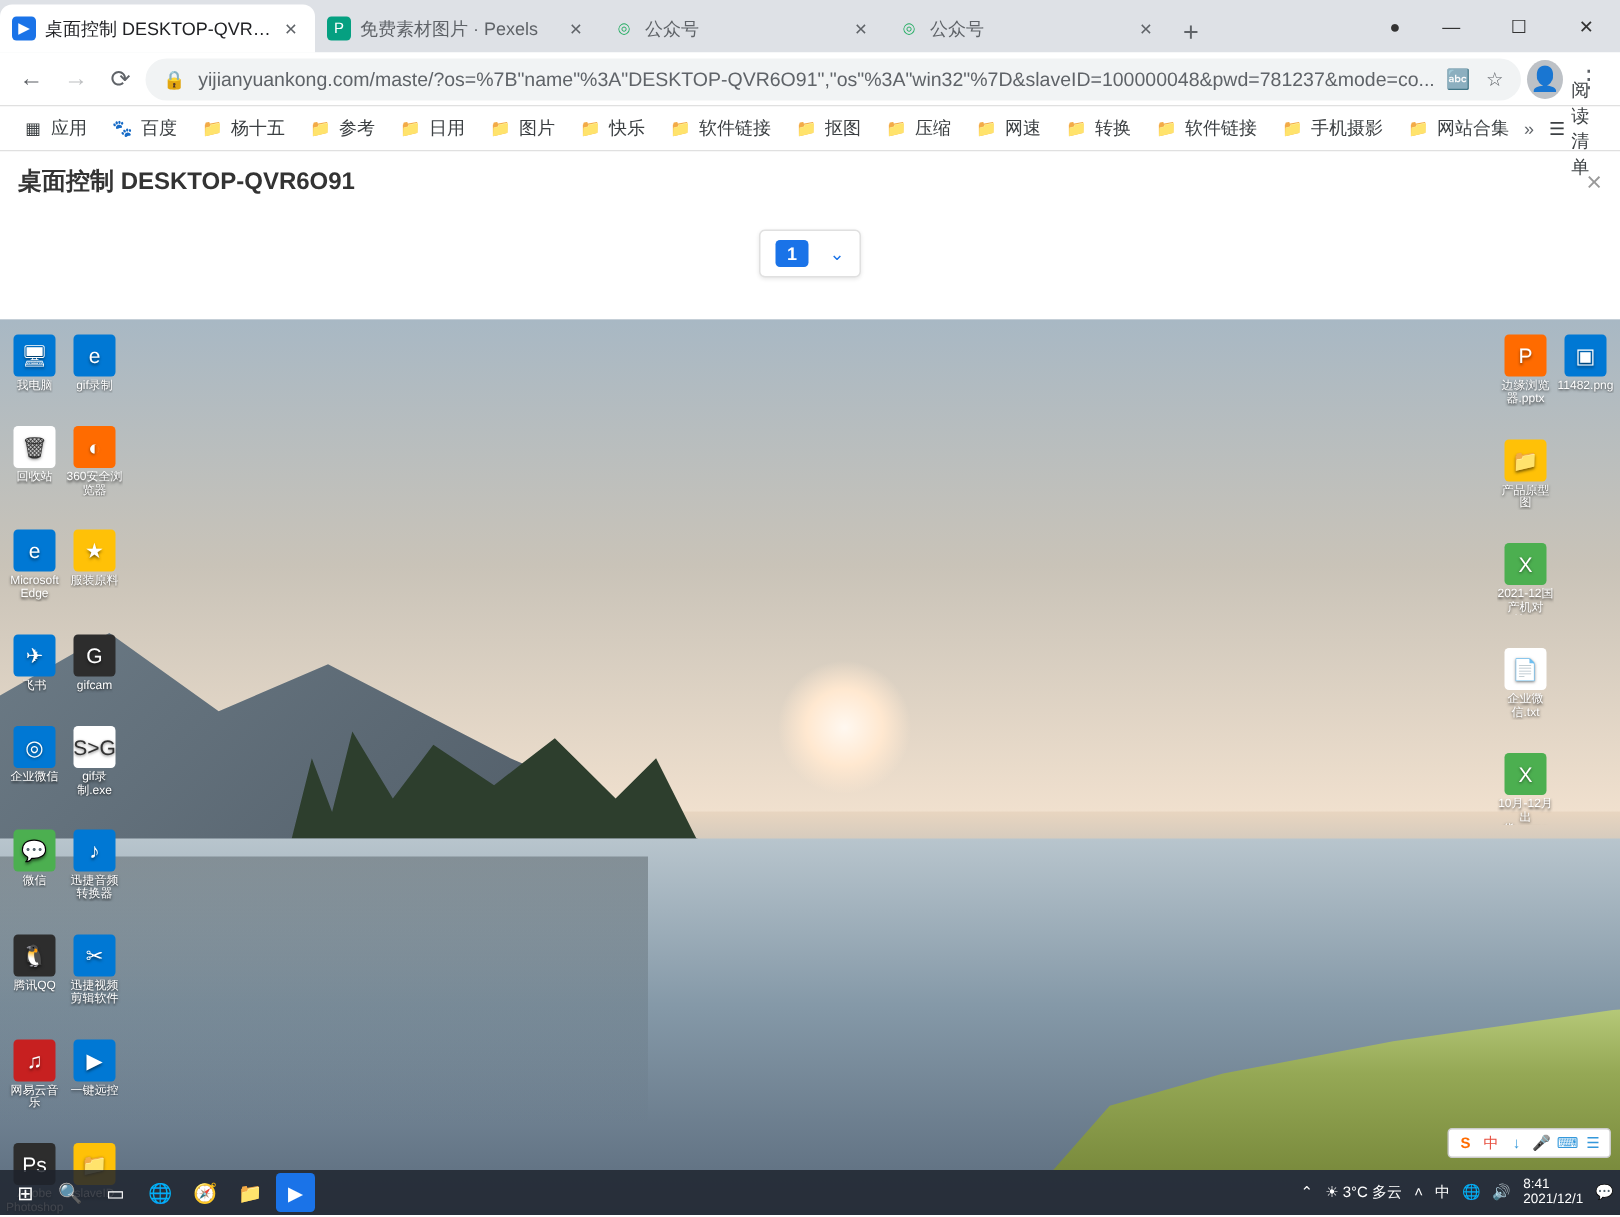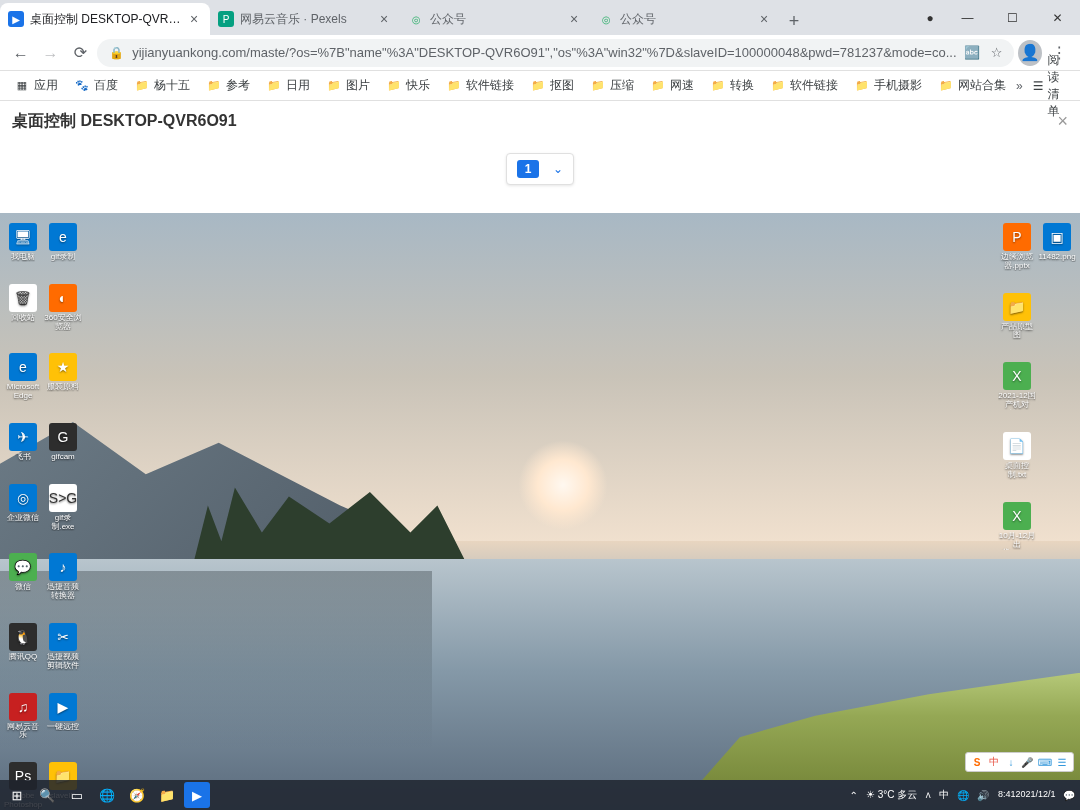--- a/index.html
+++ b/index.html
@@ -59,40 +59,40 @@
 .d-icon-label{font-size:8px;color:#fff;text-shadow:0 1px 2px rgba(0,0,0,.8);text-align:center;max-width:38px;overflow:hidden;line-height:1.1;max-height:18px}
 
 .ime-bar{position:absolute;bottom:38px;right:6px;background:#fff;border:1px solid #ccc;border-radius:3px;padding:2px 4px;display:flex;gap:3px;font-size:10px;align-items:center}
 .ime-item{width:14px;height:14px;display:flex;align-items:center;justify-content:center}
 
 .remote-taskbar{position:absolute;bottom:0;left:0;right:0;height:30px;background:rgba(30,35,45,.85);display:flex;align-items:center;padding:0 4px}
 .rt-left{display:flex;align-items:center;gap:4px}
 .rt-btn{width:26px;height:26px;display:flex;align-items:center;justify-content:center;font-size:13px;color:#fff}
 .rt-spacer{flex:1}
 .rt-right{display:flex;align-items:center;gap:8px;color:#fff;font-size:10px}
-.rt-time{display:flex;align-items:flex-start;line-height:1.1;font-size:9px}
+.rt-time{display:flex;flex-direction:column;align-items:flex-start;line-height:1.1;font-size:9px}
 
 
 .ic-blue{background:#0078d4}.ic-orange{background:#ff6b00}.ic-green{background:#4caf50}
 .ic-white{background:#fff;color:#333}.ic-red{background:#c72020}
 .ic-dark{background:#2d2d2d}.ic-yellow{background:#ffc107}.ic-edge{background:#0078d4}.ic-folder{background:#ffc107}
 </style>
 </head>
 <body>
 
 <div class="browser-header">
   <div class="tabs">
     <div class="tab active">
       <span class="tab-favicon" style="background:#1a73e8;color:#fff">▶</span>
       <span class="tab-title">桌面控制 DESKTOP-QVR6O91</span>
       <span class="tab-close">×</span>
     </div>
     <div class="tab">
       <span class="tab-favicon" style="background:#05a081;color:#fff">P</span>
-      <span class="tab-title">网易云音乐 · Pexels</span>
+      <span class="tab-title">免费素材图片 · Pexels</span>
       <span class="tab-close">×</span>
     </div>
     <div class="tab">
       <span class="tab-favicon" style="color:#2aae67">◎</span>
       <span class="tab-title">公众号</span>
       <span class="tab-close">×</span>
     </div>
     <div class="tab">
       <span class="tab-favicon" style="color:#2aae67">◎</span>
       <span class="tab-title">公众号</span>
@@ -303,21 +303,21 @@
         <div class="d-icon-label">产品原型图</div>
       </div>
       <div class="d-icon" style="visibility: hidden;"></div>
       <div class="d-icon">
         <div class="d-icon-img ic-green">X</div>
         <div class="d-icon-label">2021-12国产机对比...</div>
       </div>
       <div class="d-icon" style="visibility: hidden;"></div>
       <div class="d-icon">
         <div class="d-icon-img ic-white">📄</div>
-        <div class="d-icon-label">桌面控制.txt</div>
+        <div class="d-icon-label">企业微信.txt</div>
       </div>
       <div class="d-icon" style="visibility: hidden;"></div>
       <div class="d-icon">
         <div class="d-icon-img ic-green">X</div>
         <div class="d-icon-label">10月-12月出货.name</div>
       </div>
     </div>
 
   <div class="ime-bar">
     <span class="ime-item" style="color:#ff6b00;font-weight:bold">S</span>

